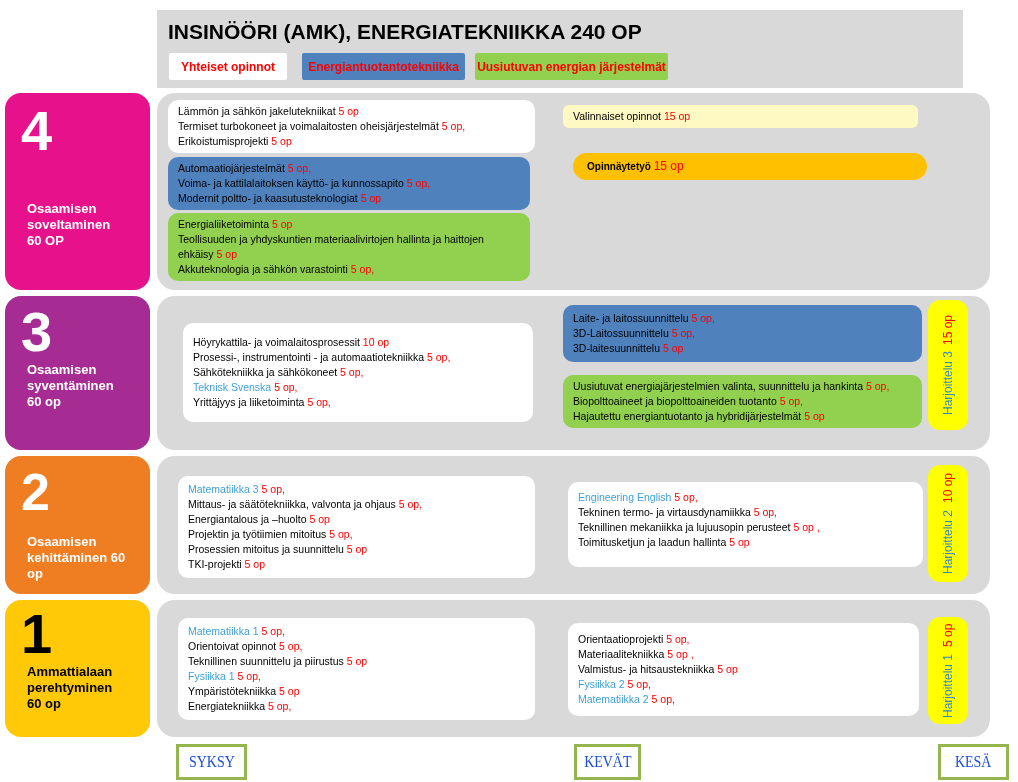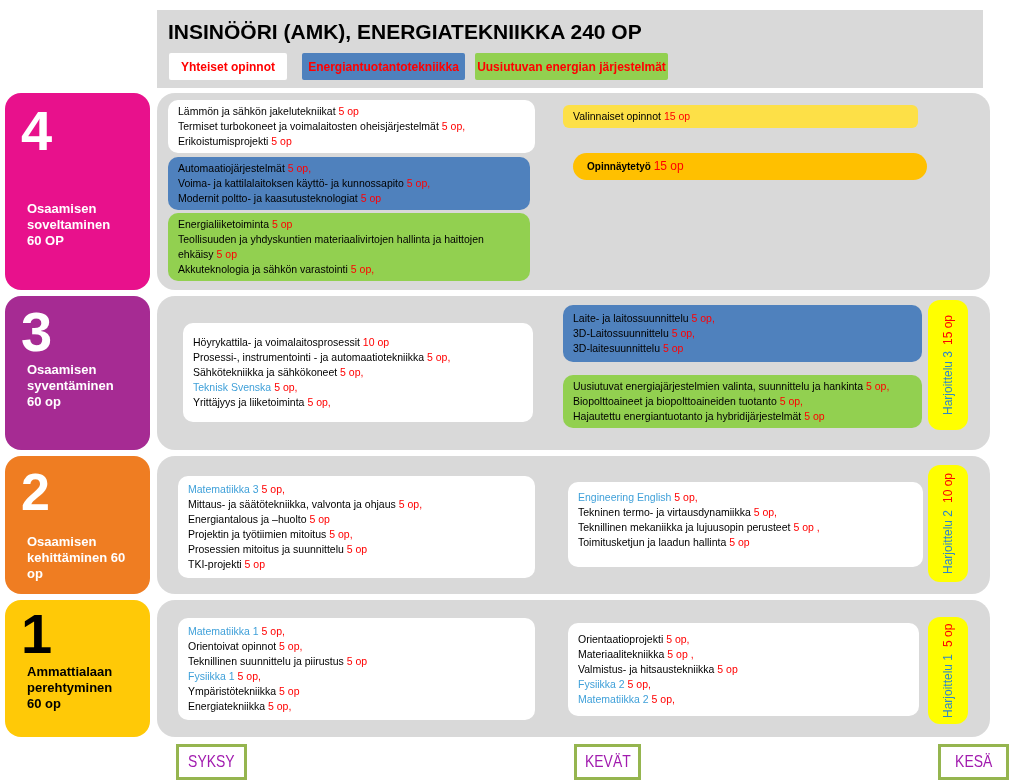--- a/index.html
+++ b/index.html
@@ -1,20 +1,20 @@
 <!DOCTYPE html>
 <html><head>
 <meta charset="utf-8">
 <style>
   html,body{margin:0;padding:0;background:#fff;}
   .stage{position:relative;width:1018px;height:782px;background:#ffffff;
          font-family:"Liberation Sans",sans-serif;overflow:hidden;}
 
   
-  .hdr{position:absolute;left:157px;top:10px;width:806px;height:78px;background:#D9D9D9;padding-left:20px;}
+  .hdr{position:absolute;left:157px;top:10px;width:806px;height:78px;background:#D9D9D9;}
   .title{position:absolute;left:11px;top:10px;font-size:21px;font-weight:bold;color:#000;white-space:nowrap;}
   .legend-item{position:absolute;top:43px;height:27px;display:flex;align-items:center;justify-content:center;
                font-size:12px;font-weight:bold;color:#FF0000;white-space:nowrap;border-radius:2px;}
   .leg-white{left:12px;width:118px;background:#ffffff;}
   .leg-blue{left:145px;width:163px;background:#4F81BD;}
   .leg-green{left:318px;width:193px;background:#92D050;}
 
   
   .year{position:absolute;left:5px;width:145px;border-radius:16px;color:#fff;}
   .year .num{font-weight:bold;font-size:56px;line-height:1;margin:10px 0 0 16px;}
@@ -36,21 +36,21 @@
   .row-4{top:93px;height:197px;}
   .row-3{top:296px;height:154px;}
   .row-2{top:456px;height:138px;}
   .row-1{top:600px;height:137px;}
 
   
   .cbox{position:absolute;border-radius:10px;padding:4px 10px;font-size:10.5px;line-height:15px;color:#000;}
   .t-white{background:#ffffff;}
   .t-blue{background:#4F81BD;}
   .t-green{background:#92D050;}
-  .t-peach{background:#fde047;border-radius:6px;}
+  .t-peach{background:#fef9c3;border-radius:6px;}
   .t-gold{background:#FFC000;border-radius:14px;}
   .op{color:#FF0000;}
   .nm-blue{color:#3FA0D9;}
   .nm-bold{font-weight:bold;font-size:10px;}
   .t-gold .op{font-size:12px;}
 
   
   .slot-r4-white{left:11px;top:7px;width:347px;}
   .slot-r4-blue{left:11px;top:64px;width:342px;}
   .slot-r4-green{left:11px;top:120px;width:342px;}
@@ -70,21 +70,21 @@
         writing-mode:vertical-rl;transform:rotate(180deg);
         font-size:12px;white-space:nowrap;}
   .harj .hlbl{color:#2F87C8;}
   .harj .hop{color:#FF0000;}
   .slot-r3-harj{left:771px;top:4px;width:40px;height:130px;}
   .slot-r2-harj{left:771px;top:9px;width:40px;height:117px;}
   .slot-r1-harj{left:771px;top:17px;width:40px;height:107px;}
 
   
   .season{position:absolute;top:744px;height:30px;background:#fff;border:3px solid #95B54F;
-          display:flex;align-items:center;justify-content:center;color:#a21caf;font-size:17px;}
+          display:flex;align-items:center;justify-content:center;color:#1d4ed8;font-size:17px;font-family:Liberation Serif, serif;}
   .season span{display:inline-block;transform:scaleX(.82);font-weight:500;letter-spacing:0;}
   .s-syksy{left:176px;width:65px;}
   .s-kevat{left:574px;width:61px;}
   .s-kesa{left:938px;width:65px;}
 </style>
 </head>
 <body>
 
 <div class="stage">
 

